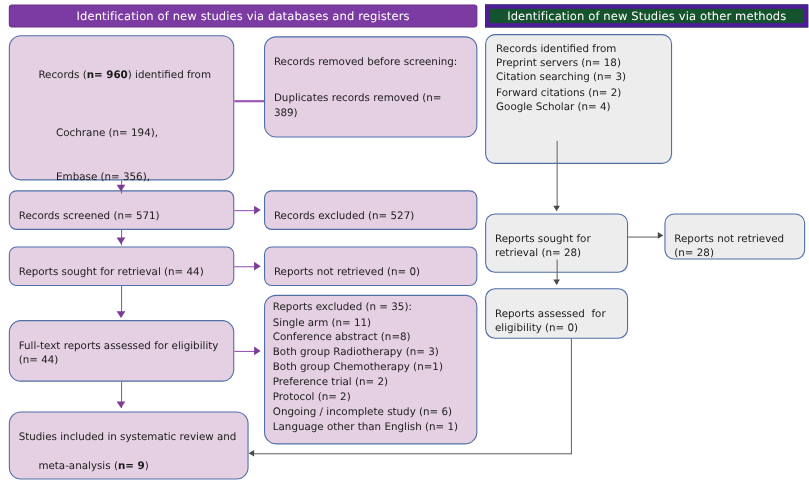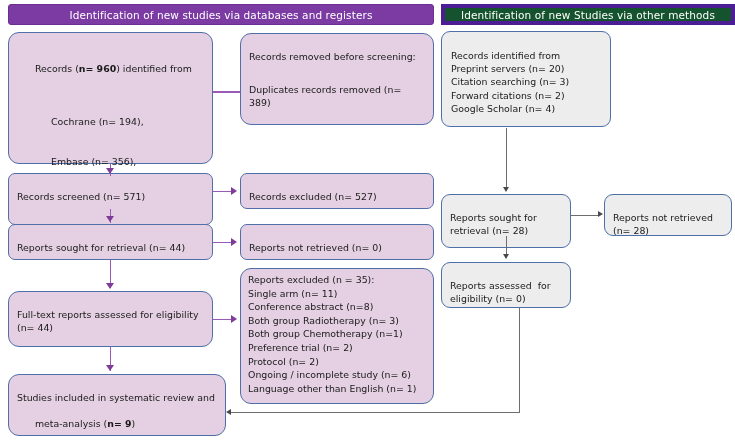--- a/index.html
+++ b/index.html
@@ -105,21 +105,21 @@
       <span class="ind">PubMed (n= 156),</span>
       <span class="ind">Scopus (n= 254)</span>
     </div>
   </div>
 
   <div class="box pink" style="left:240px;top:33px;width:194px;height:92px;gap:20px;">
     <span>Records removed before screening:</span>
     <span>Duplicates records removed (n= 389)</span>
   </div>
 
-  <div class="box pink" style="left:8px;top:173px;width:205px;height:52px;border-radius:7px;">
+  <div class="box pink" style="left:8px;top:173px;width:205px;height:36px;border-radius:7px;">
     <span>Records screened (n= 571)</span>
   </div>
 
   <div class="box pink" style="left:240px;top:173px;width:194px;height:36px;border-radius:7px;">
     <span>Records excluded (n= 527)</span>
   </div>
 
   <div class="box pink" style="left:8px;top:224px;width:205px;height:36px;border-radius:7px;">
     <span>Reports sought for retrieval (n= 44)</span>
   </div>
@@ -145,23 +145,23 @@
     <span>Language other than English (n= 1)</span>
   </div>
 
   <div class="box pink" style="left:8px;top:374px;width:218px;height:62px;">
     <span>Studies included in systematic review and</span>
     <div>
       <span>meta-analysis (</span><span class="b">n= 9</span><span>)</span>
     </div>
   </div>
 
-  <div class="box gray" style="left:441px;top:31px;width:170px;height:96px;padding:17px 9px;justify-content:flex-start;">
+  <div class="box gray" style="left:441px;top:31px;width:170px;height:118px;padding:6px 9px;justify-content:flex-start;">
     <span>Records identified from</span>
-    <span>Preprint servers (n= 20)</span>
+    <span>Preprint servers (n= 18)</span>
     <span>Citation searching (n= 3)</span>
     <span>Forward citations (n= 2)</span>
     <span>Google Scholar (n= 4)</span>
   </div>
 
   <div class="box gray" style="left:441px;top:194px;width:130px;height:54px;">
     <span>Reports sought for
 retrieval (n= 28)</span>
   </div>
 

